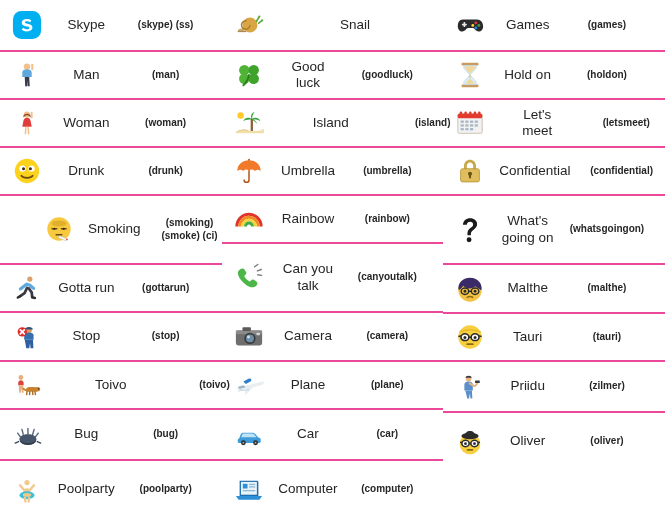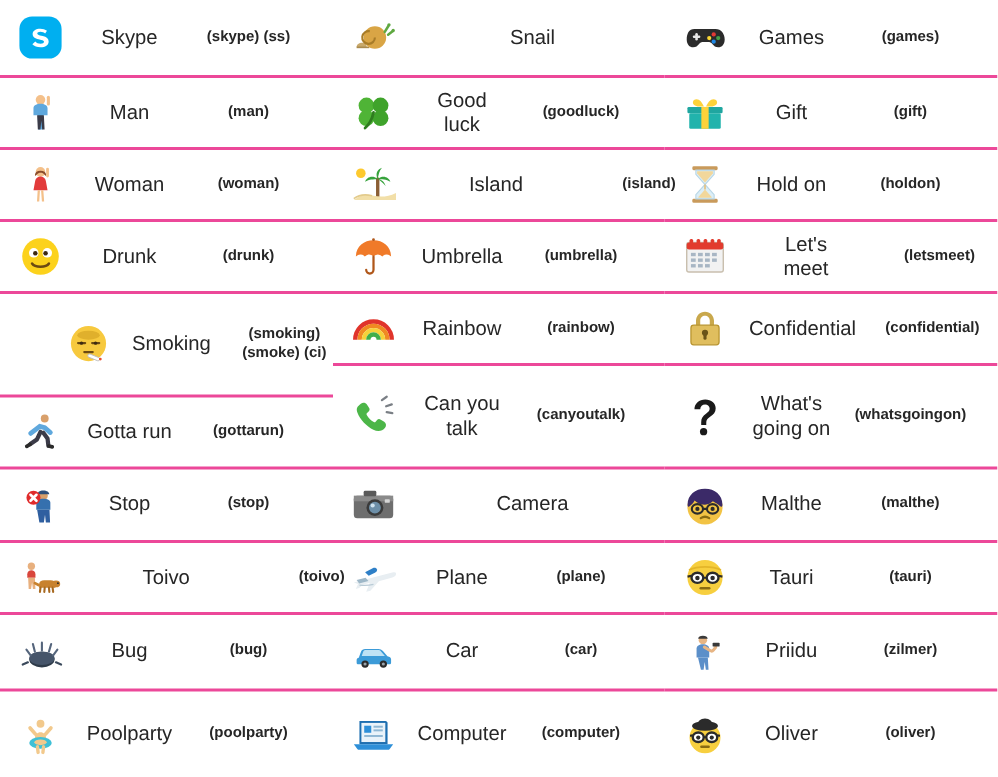--- a/index.html
+++ b/index.html
@@ -307,20 +307,21 @@
             <rect x="2" y="9" width="28" height="16" rx="2.5" fill="#6E6E6E"></rect>
             <rect x="2" y="9" width="28" height="4" fill="#8A8A8A"></rect>
             <rect x="9" y="5.5" width="9" height="4" rx="1" fill="#5a5a5a"></rect>
             <circle cx="17" cy="17.5" r="6" fill="#3a3a3a"></circle>
             <circle cx="17" cy="17.5" r="4.2" fill="#6d8fa8"></circle>
             <circle cx="15.4" cy="16" r="1.5" fill="#cfe2ee"></circle>
             <rect x="24" y="11.5" width="3.6" height="2.6" rx=".6" fill="#d6d6d6"></rect>
           </svg>
         </div>
         <div class="name-cell">Camera</div>
+        <div class="code-cell">(camera)</div>
       </div>
       <div class="row" style="height: 48px;">
         <div class="emoji-cell">
           <svg class="ico" viewBox="0 0 32 32" xmlns="http://www.w3.org/2000/svg">
             <path d="M2 19.5l28-7.2c1.6-.4 2.4.4 2 1.6-.4 1.2-1.6 1.9-3.2 2.3l-9 2.4-6 6.8-3 .8 2.6-6.4-5 1.3-2.6 2.4-2.4.6 1.6-3.4z" fill="#E8EEF2"></path>
             <path d="M10 12.2l5.4-2.8c1.4-.7 2.6-.3 3 .7.4 1-.2 1.9-1.4 2.5l-4.4 2.2z" fill="#2E7FC7"></path>
             <path d="M4 17.8l6.4-1.6 2 2.2-6.6 1.8z" fill="#9FB8C8"></path>
             <path d="M6 21.4c3 .3 7 .2 10-.5" stroke="#b9cbd6" stroke-width="1" fill="none"></path>
           </svg>
         </div>
@@ -365,32 +366,20 @@
             <rect x="7.3" y="14.6" width="5.4" height="1.8" rx=".9" fill="#E9E9E9"></rect>
             <rect x="9.1" y="12.8" width="1.8" height="5.4" rx=".9" fill="#E9E9E9"></rect>
             <circle cx="22.2" cy="13.8" r="1.5" fill="#E53935"></circle>
             <circle cx="25.4" cy="16.4" r="1.5" fill="#43A047"></circle>
             <circle cx="22.2" cy="19" r="1.5" fill="#1E88E5"></circle>
             <circle cx="19" cy="16.4" r="1.5" fill="#FDD835"></circle>
           </svg>
         </div>
         <div class="name-cell">Games</div>
         <div class="code-cell">(games)</div>
-      </div>
-      <div class="row" style="height: 48px;">
-        <div class="emoji-cell">
-          <svg class="ico" viewBox="0 0 32 32" xmlns="http://www.w3.org/2000/svg">
-            <rect x="3.5" y="12" width="25" height="4.6" rx="1" fill="#1FA6A0"></rect>
-            <rect x="4.8" y="16.6" width="22.4" height="11" rx="1" fill="#21B3AC"></rect>
-            <rect x="13.4" y="12" width="5.2" height="15.6" fill="#FDD23A"></rect>
-            <path d="M13 11.8c-3.4 0-5.6-1.2-5.6-3 0-1.4 1.2-2.2 2.6-2.2 2.2 0 4 2.2 5.2 5.2zM19 11.8c3.4 0 5.6-1.2 5.6-3 0-1.4-1.2-2.2-2.6-2.2-2.2 0-4 2.2-5.2 5.2z" fill="#FDD23A"></path>
-          </svg>
-        </div>
-        <div class="name-cell">Gift</div>
-        <div class="code-cell">(gift)</div>
       </div>
       <div class="row" style="height: 48px;">
         <div class="emoji-cell">
           <svg class="ico" viewBox="0 0 32 32" xmlns="http://www.w3.org/2000/svg">
             <rect x="7" y="3" width="18" height="2.8" rx="1" fill="#C99A5B"></rect>
             <rect x="7" y="26.2" width="18" height="2.8" rx="1" fill="#C99A5B"></rect>
             <path d="M9.5 5.8h13v3L16 16l6.5 7.2v3h-13v-3L16 16 9.5 8.8z" fill="#DCEEF7" stroke="#B8D6E6" stroke-width=".8"></path>
             <path d="M10.4 6.6h11.2v1.6L16 14.6 10.4 8.2z" fill="#F2D79B"></path>
             <path d="M11.6 25.4h8.8c.4 0 .5-.3.3-.6L16 19.6l-4.7 5.2c-.2.3 0 .6.3.6z" fill="#F2D79B"></path>
             <path d="M16 16v3.5" stroke="#E0C284" stroke-width="1.2"></path>

